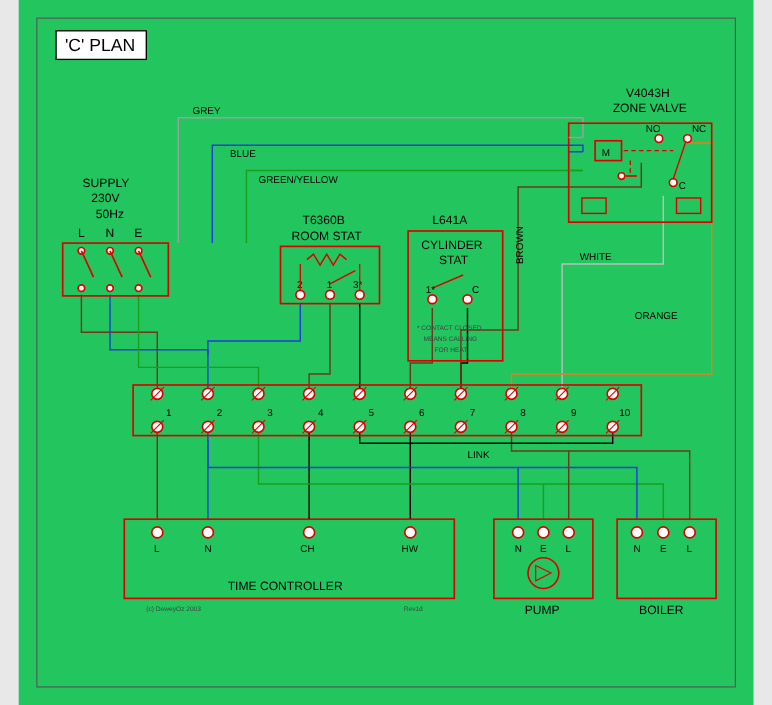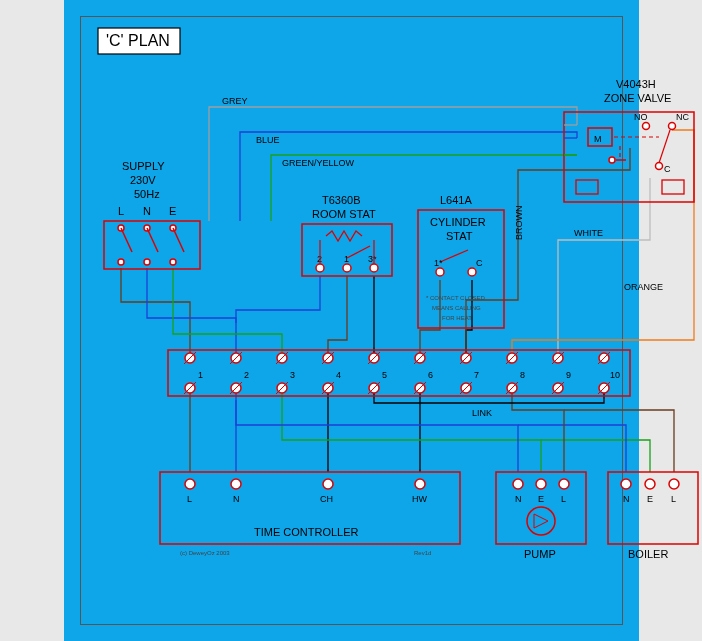--- a/index.html
+++ b/index.html
@@ -1,16 +1,16 @@
 <!DOCTYPE html>
 <html><head>
 <meta charset="utf-8">
 <style>
   html,body{margin:0;padding:0;background:#e8e8e8;font-family:Arial,Helvetica,sans-serif}
-  .page{width:575px;height:641px;background:#0ea5e9;position:relative;margin:0 auto}
+  .page{width:668px;height:641px;background:#22c55e;position:relative;margin:0 auto}
   .frame{position:absolute;left:16px;top:16px;right:16px;bottom:16px;border:1px solid #555}
   svg{position:absolute;left:0;top:0}
   text{font-family:Arial,Helvetica,sans-serif}
   .tiny{font-size:6px;fill:#444}
   .sm{font-size:9px;fill:#000}
   .md{font-size:11px;fill:#000}
   .title{font-size:16px;fill:#000}
   .red{stroke:#d00;fill:none}
   .term{fill:#fff;stroke:#d00;stroke-width:1.5}
   .wire-grey{stroke:#9e9e9e;stroke-width:1.3;fill:none}

